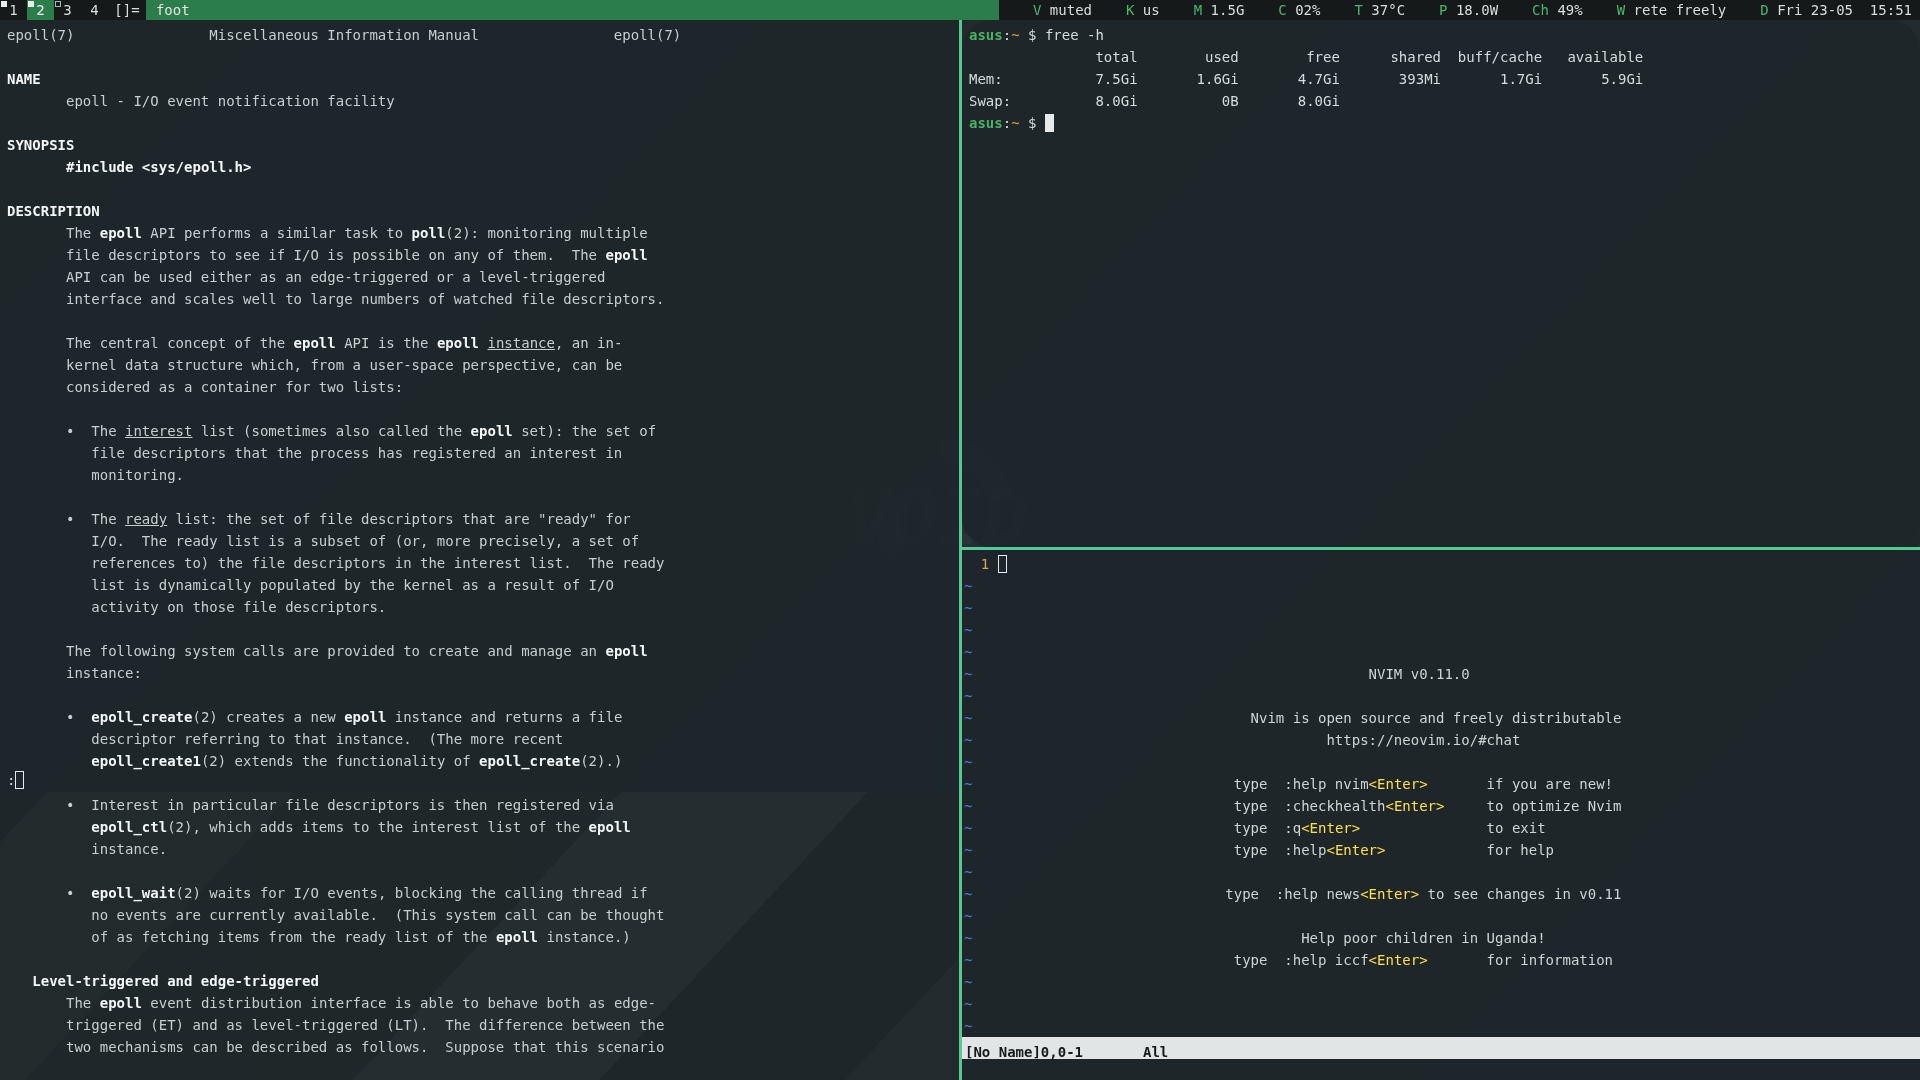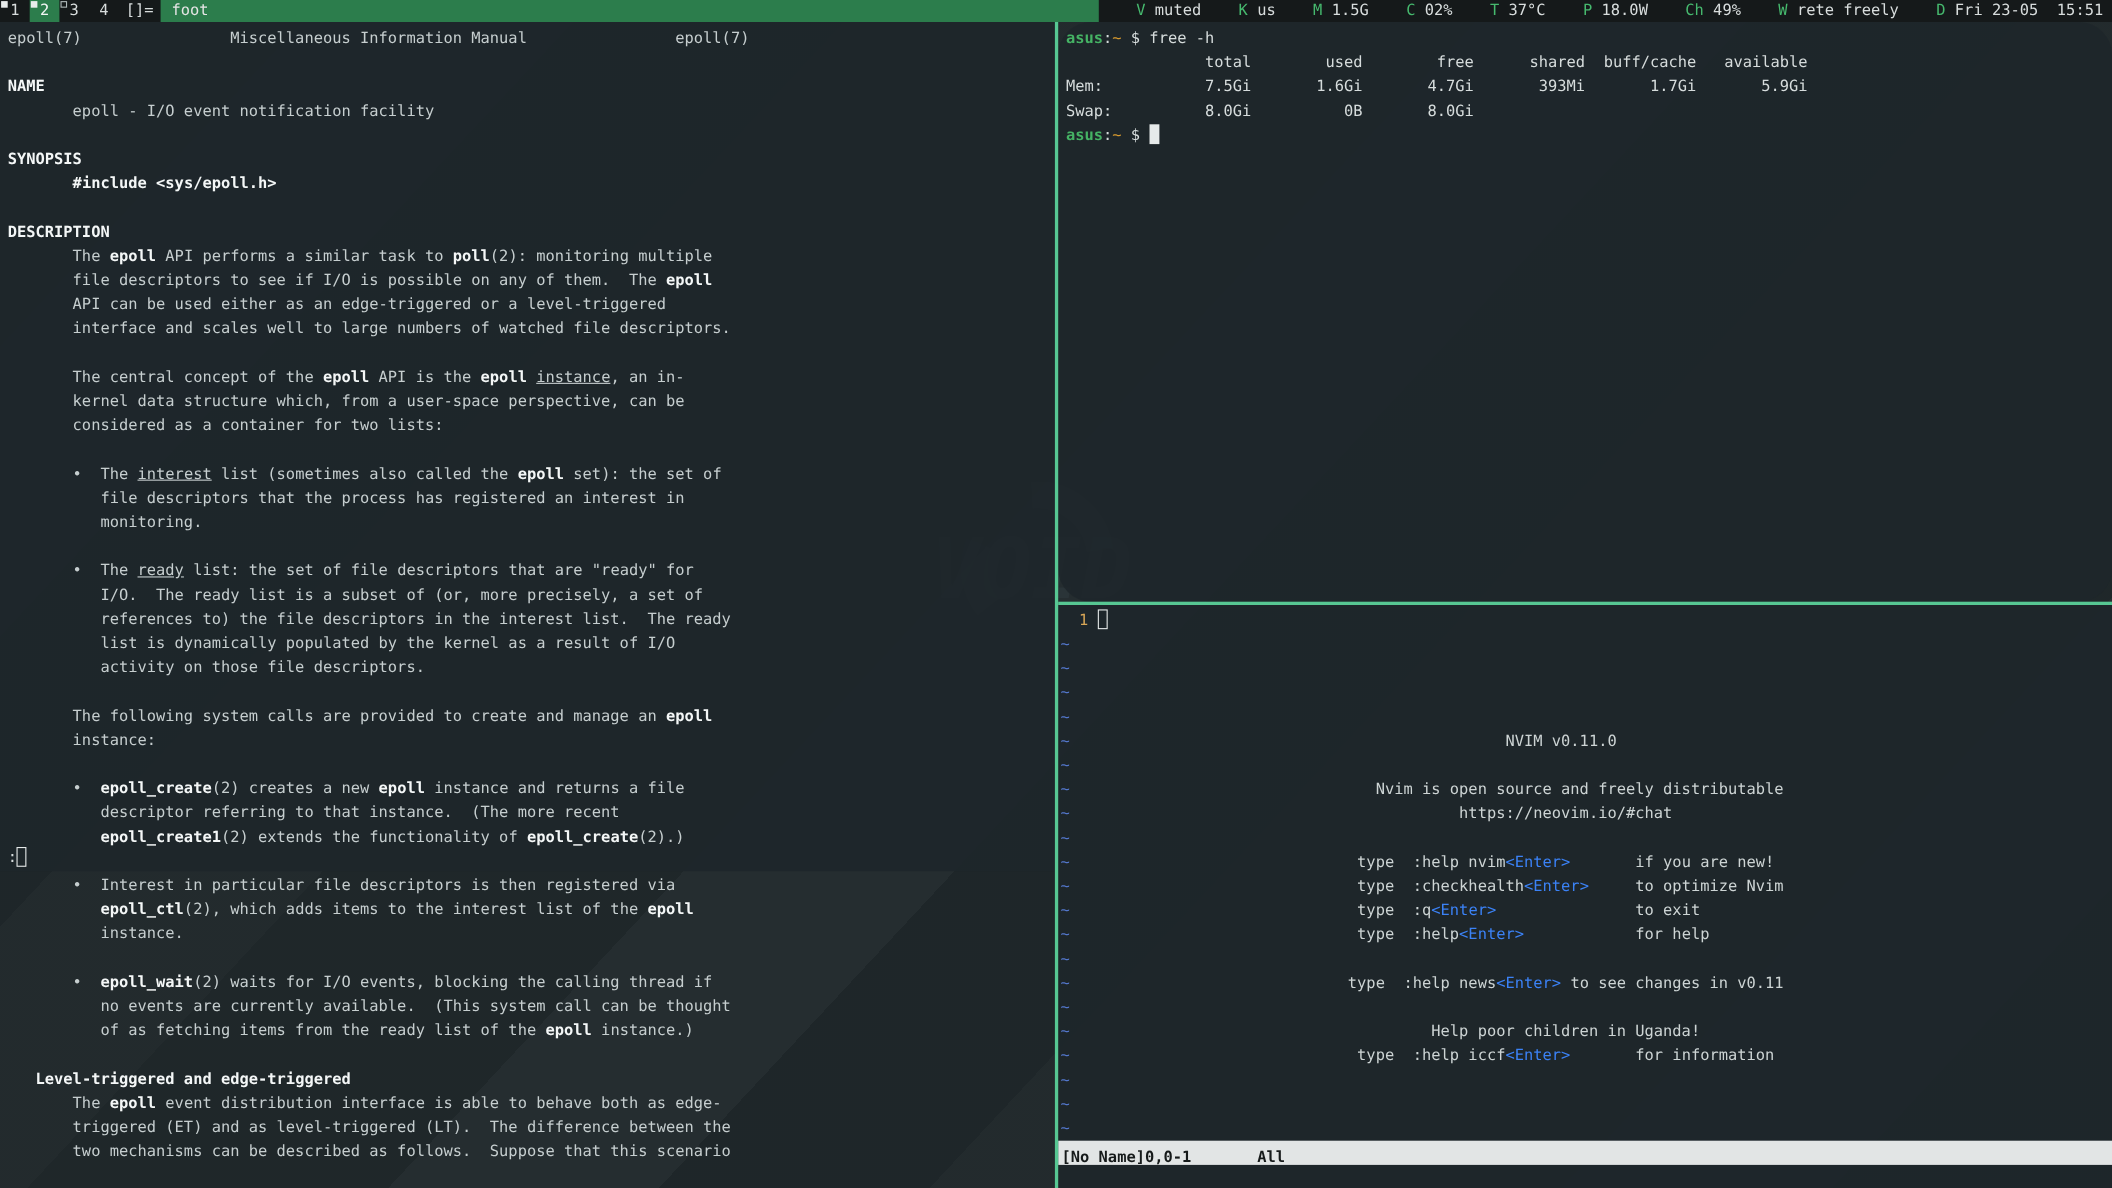--- a/index.html
+++ b/index.html
@@ -47,21 +47,21 @@
   .lines { white-space:pre; }
   .row { height:22px; line-height:22px; white-space:pre; }
   .pane-man .lines { padding:4px 0 0 7px; color:#c6cecf; }
   .pane-term .lines { padding:4px 0 0 7px; color:#d6dcdc; }
   .pane-nvim .lines { padding:3px 0 0 2px; color:#cdd4d4; }
 
   .s-b { font-weight:bold; color:#f4f7f7;text-align:right; }
   .s-u { text-decoration:underline; }
   .s-g { color:#45b264; font-weight:bold; }
   .s-y { color:#d79a2f; }
-  .s-c { color:#3b82f6; }
+  .s-c { color:#fde047; }
   .s-t { color:#5377cc; }
   .s-num { color:#d8a657; }
 
   .cursor { display:inline-block; width:9px; height:18px; vertical-align:middle; margin-top:-2px; }
   .cursor.solid { background:#e6eaea; }
   .cursor.hollow { border:1px solid #e6eaea; }
 
   .pager { position:absolute; left:7px; bottom:1px; height:22px; line-height:22px; color:#d6dcdc; }
 
   

